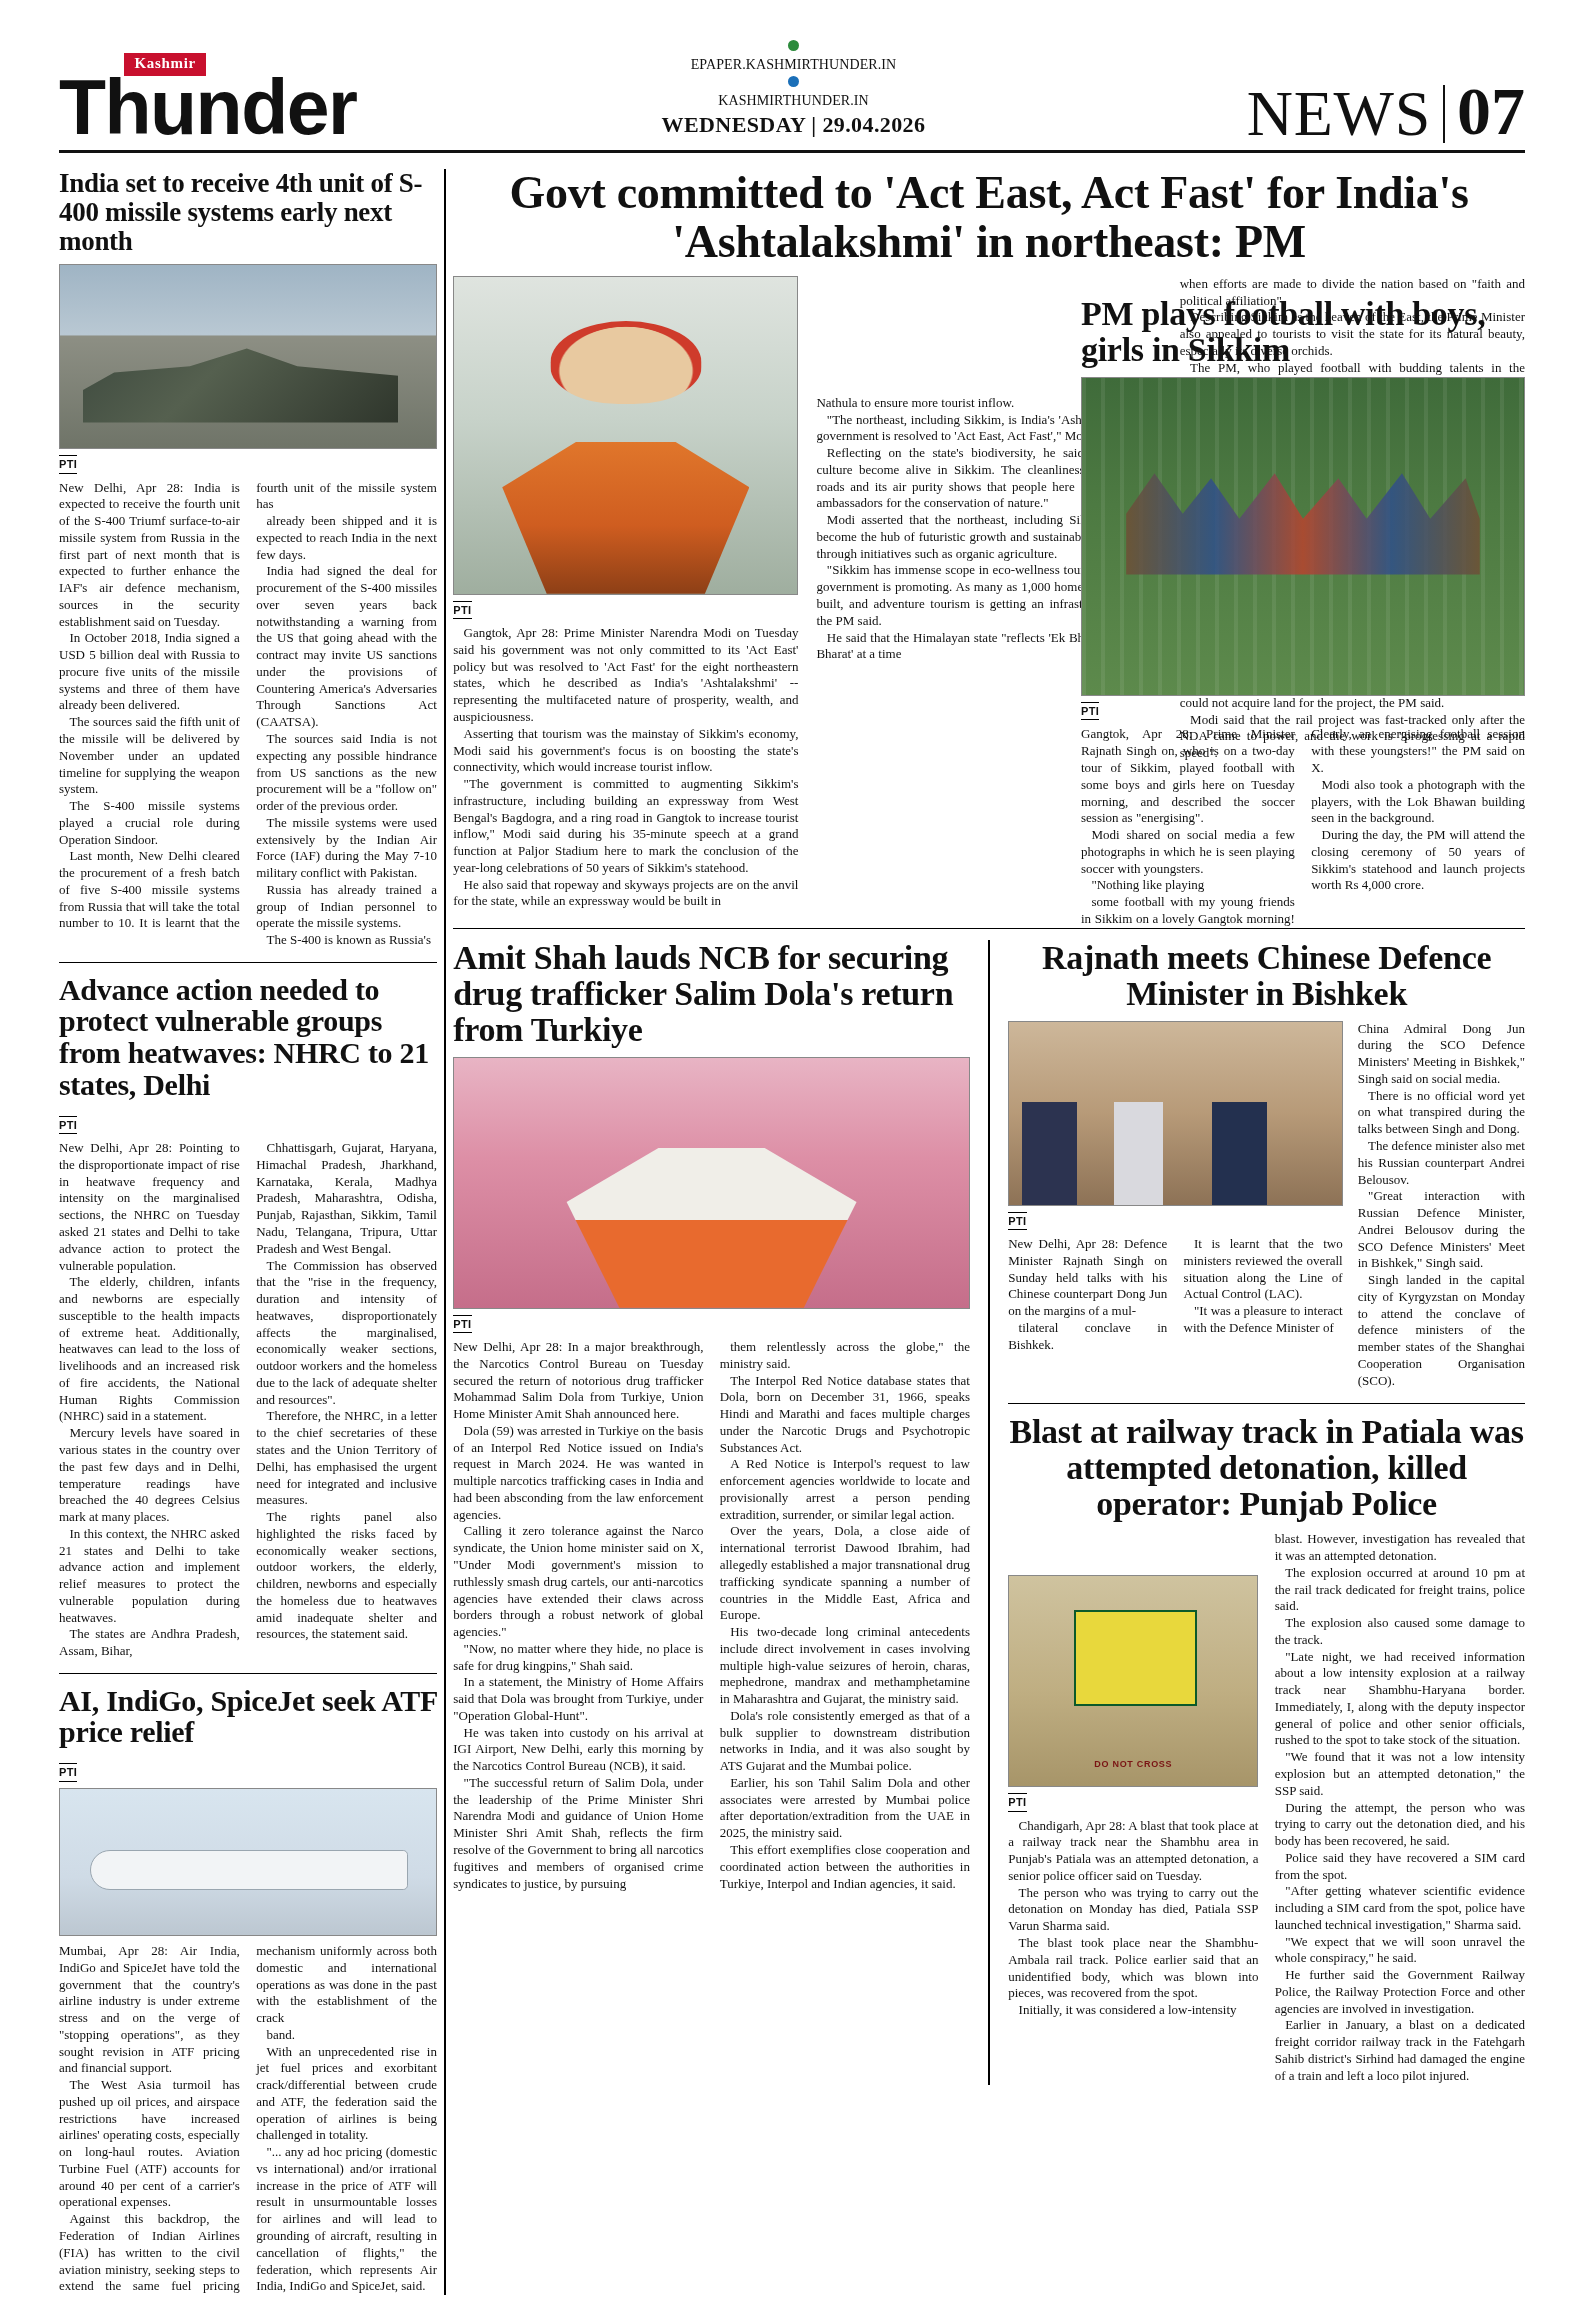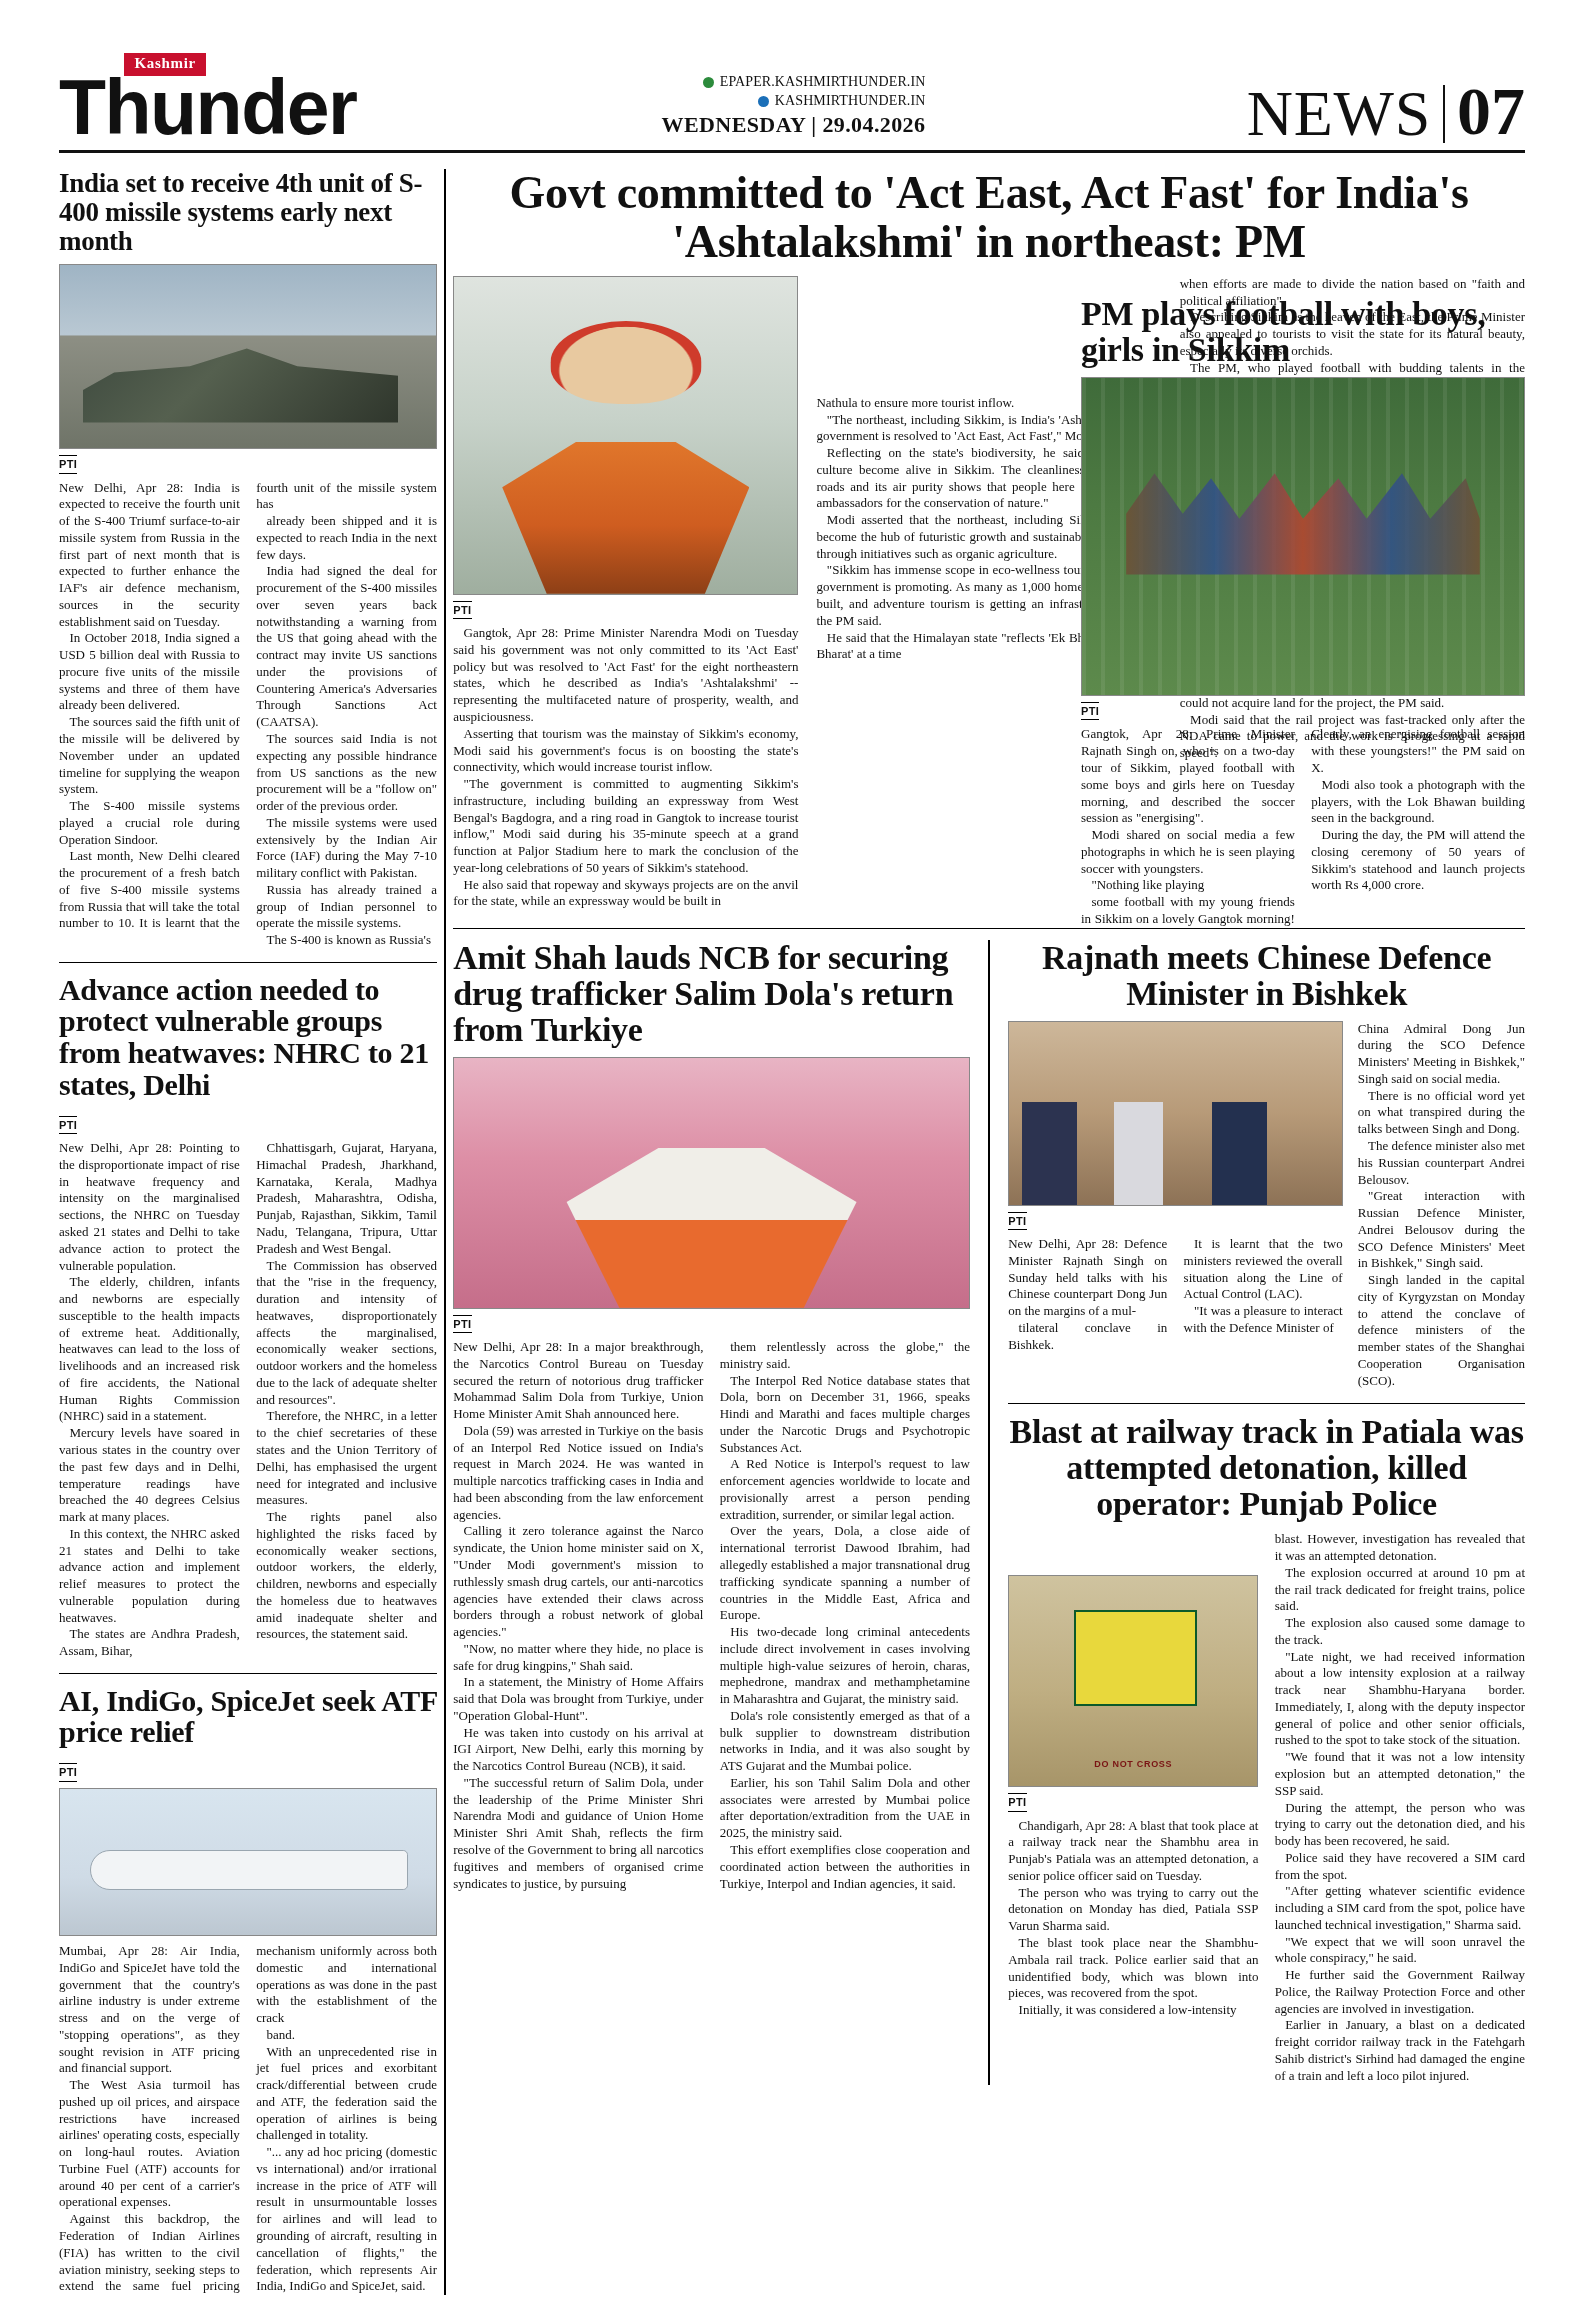--- a/index.html
+++ b/index.html
@@ -50,20 +50,21 @@
     padding-bottom: 4.4px;
     margin-right: 16.3px;
   }
   .epaper-line {
     font-size: 14px;
     letter-spacing: 0.1px;
     display: flex;
     align-items: center;
     gap: 6px;
     justify-content: flex-end;
+    flex-direction: column;
   }
   .epaper-line .dot {
     width: 11px; height: 11px; border-radius: 50%;
     background: #1b6fb8; display:inline-block;
   }
   .dot-green { background:#2c8b3c !important; }
   .datebar {
     display:flex; align-items:center; gap:10.4px; justify-content:flex-end;
     margin-top: 3px;
   }

